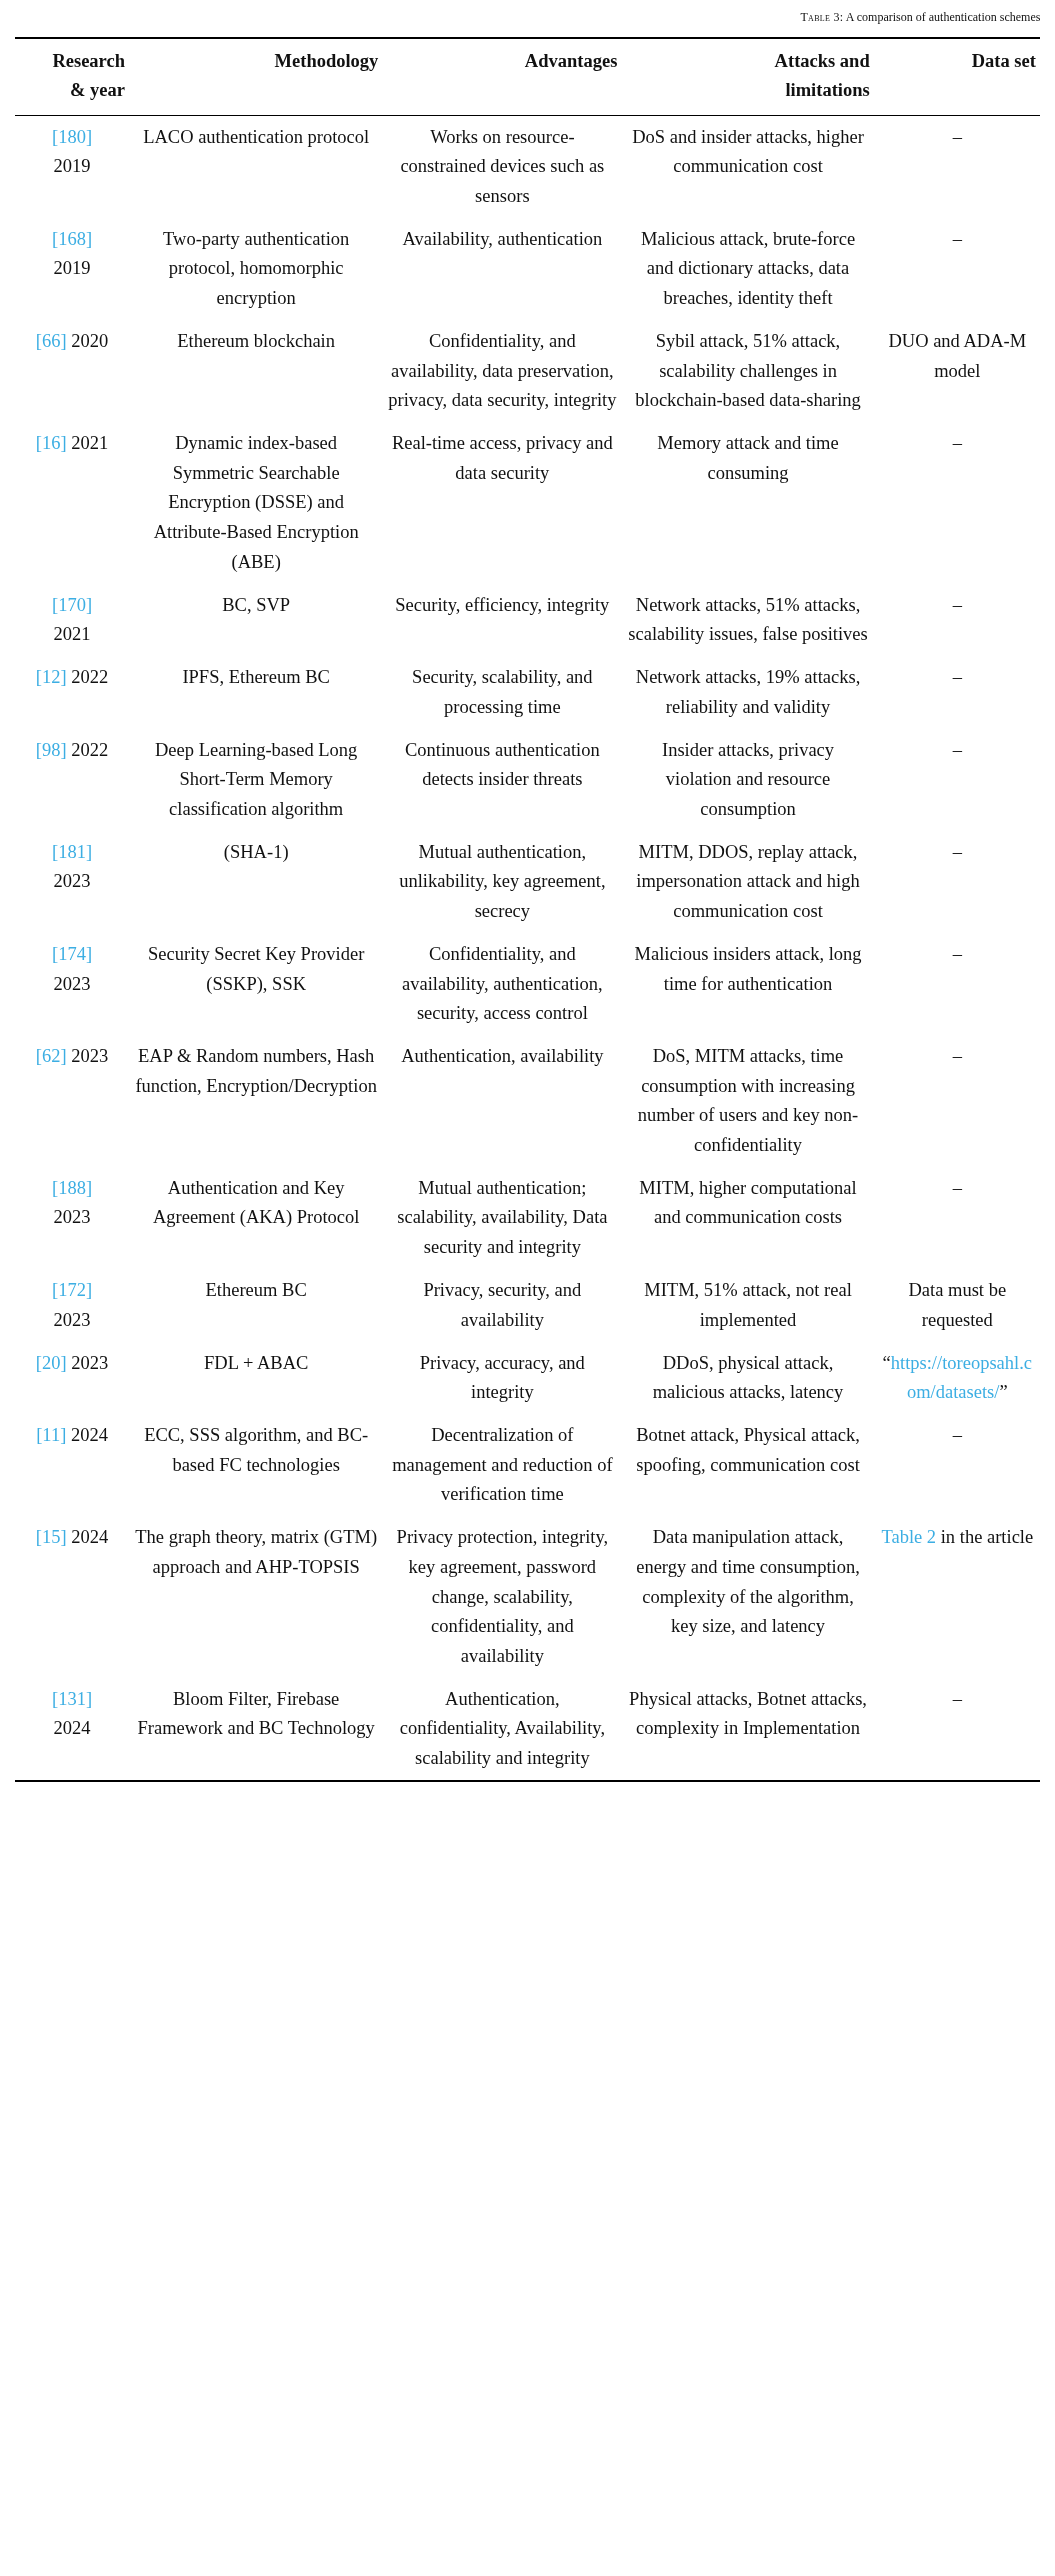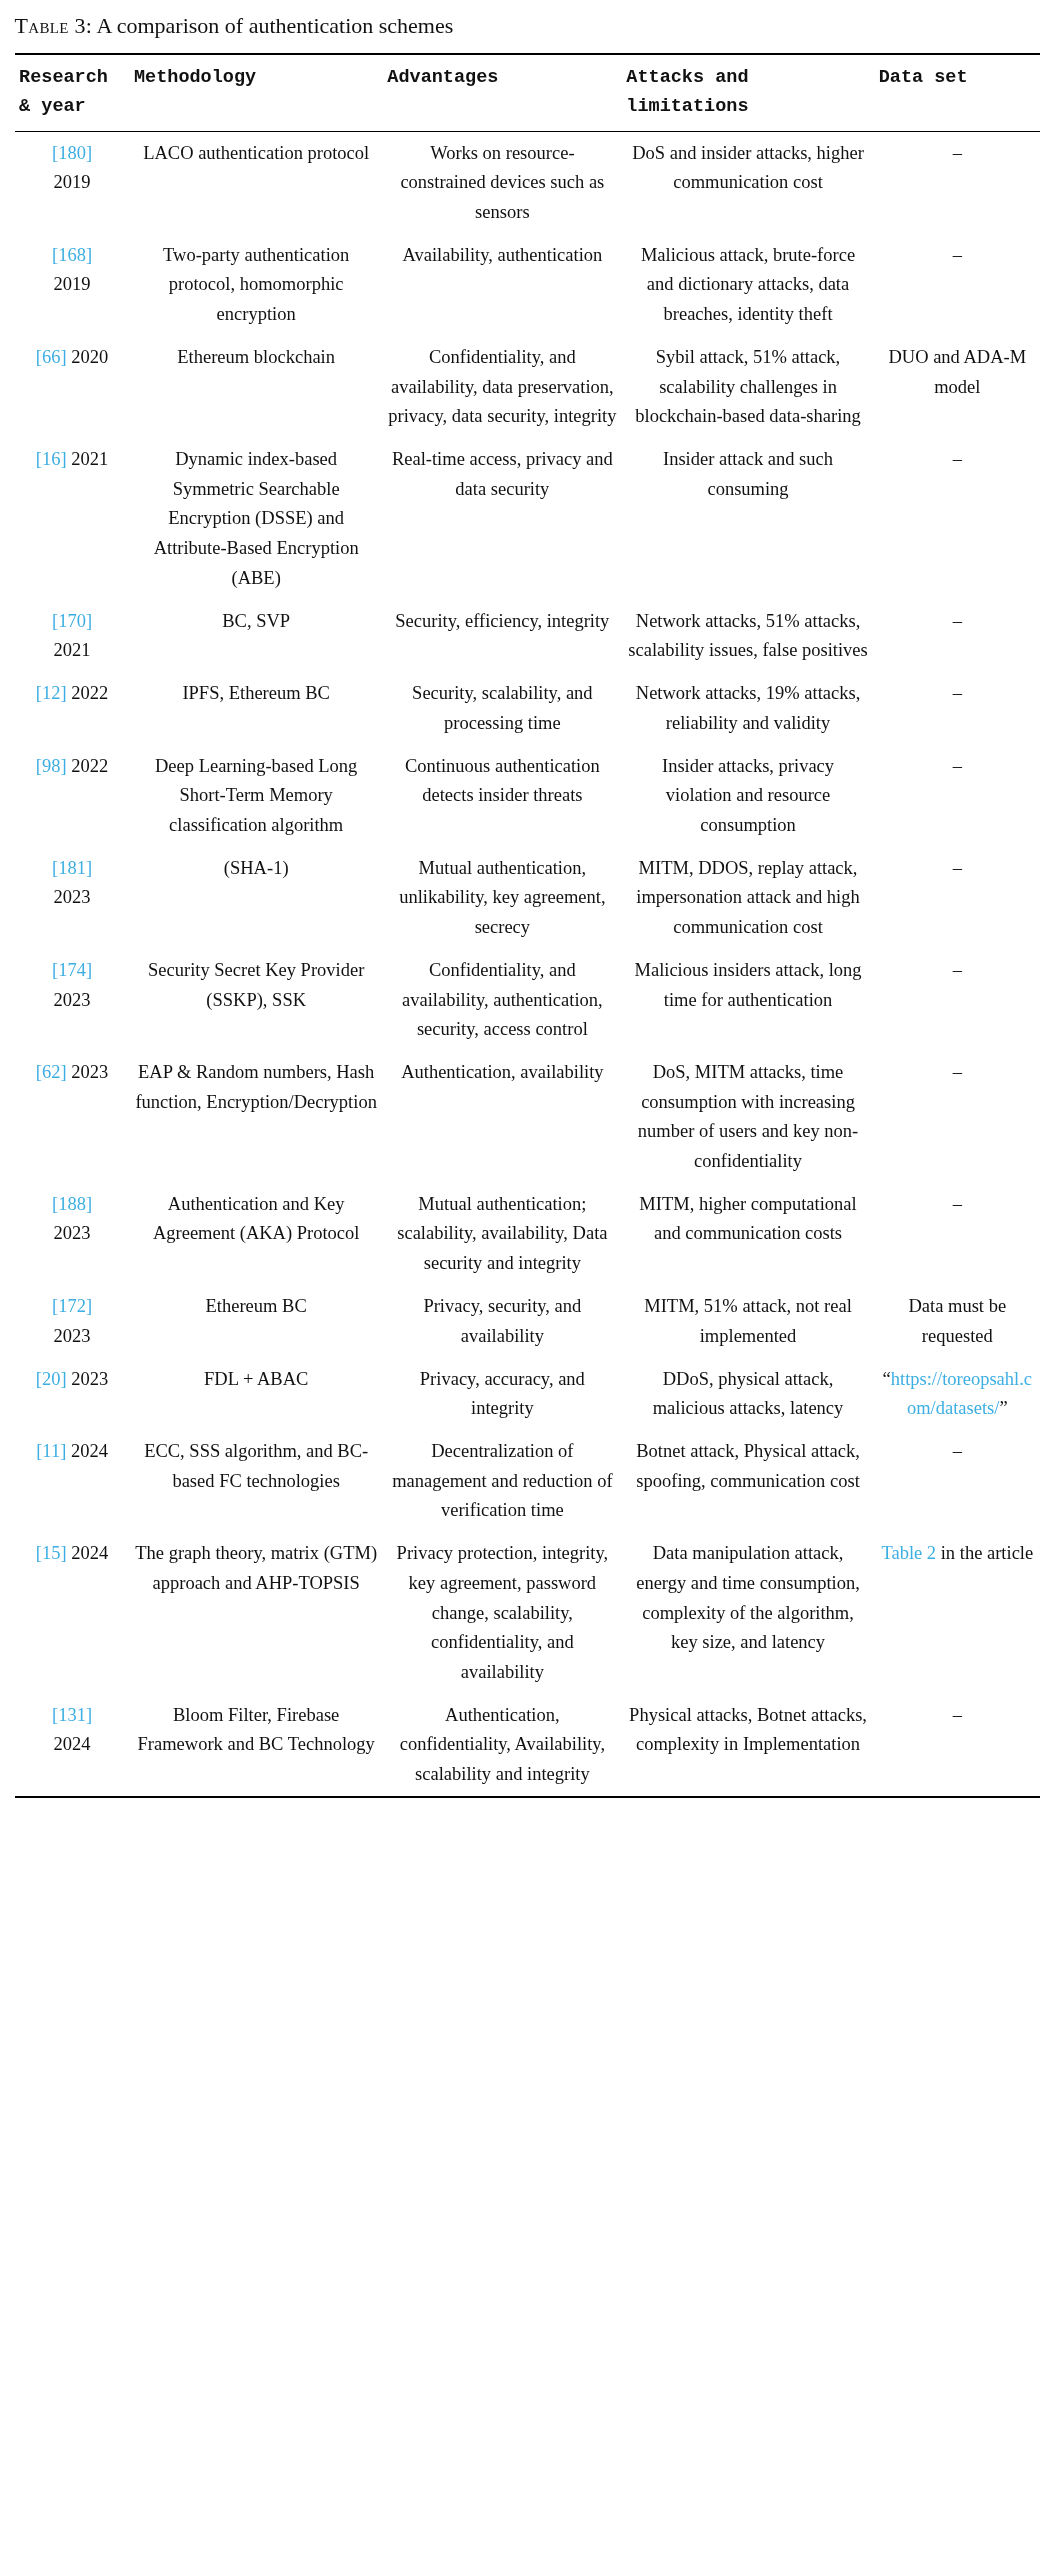--- a/index.html
+++ b/index.html
@@ -7,41 +7,40 @@
   body {
     width: 1055px;
     min-height: 2576px;
     font-family: "Liberation Serif", "DejaVu Serif", serif;
     color: #111111;
     font-size: 18.5px;
     line-height: 1.6;
   }
   .page { padding: 6.7px 14.6px 0 14.6px; }
   .caption {
-    text-align: left;
+    text-align: right;
     padding: 1.1px 0 10px 0;
-    font-size: 22px;
+    font-size: 12px;
   }
   .cap-label { font-variant: small-caps; letter-spacing: 0.3px; }
   table.cmp {
     width: 100%;
     border-collapse: collapse;
     table-layout: fixed;
     border-top: 2.2px solid #000000;
     border-bottom: 2.2px solid #000000;
   }
   thead th {
     font-weight: 700;
     border-bottom: 1.7px solid #000000;
     padding: 7.9px 4.5px 9px 4.5px;
     vertical-align: top;
-    text-align: left;
+    text-align: right;
     white-space: pre-line;
     font-size: 18.5px;
-    font-family: Liberation Mono, monospace;
   }
   td {
     vertical-align: top;
     text-align: center;
     padding: 6.7px 5px;
     overflow-wrap: break-word;
   }
   .link { color: var(--link-color, #3caee3); }
   .breakable { word-break: break-all; }
 </style>
@@ -93,21 +92,21 @@
           <td><span class="link">[66]</span>&nbsp;<span>2020</span></td>
           <td>Ethereum blockchain</td>
           <td>Confidentiality, and availability, data preservation, privacy, data security, integrity</td>
           <td>Sybil attack, 51% attack, scalability challenges in blockchain-based data-sharing</td>
           <td><span>DUO and ADA-M model</span></td>
         </tr>
         <tr>
           <td><span class="link">[16]</span>&nbsp;<span>2021</span></td>
           <td>Dynamic index-based Symmetric Searchable Encryption (DSSE) and Attribute-Based Encryption (ABE)</td>
           <td>Real-time access, privacy and data security</td>
-          <td>Insider attack and such consuming</td>
+          <td>Memory attack and time consuming</td>
           <td><span>–</span></td>
         </tr>
         <tr>
           <td><span class="link">[170]</span><br><span>2021</span></td>
           <td>BC, SVP</td>
           <td>Security, efficiency, integrity</td>
           <td>Network attacks, 51% attacks, scalability issues, false positives</td>
           <td><span>–</span></td>
         </tr>
         <tr>

